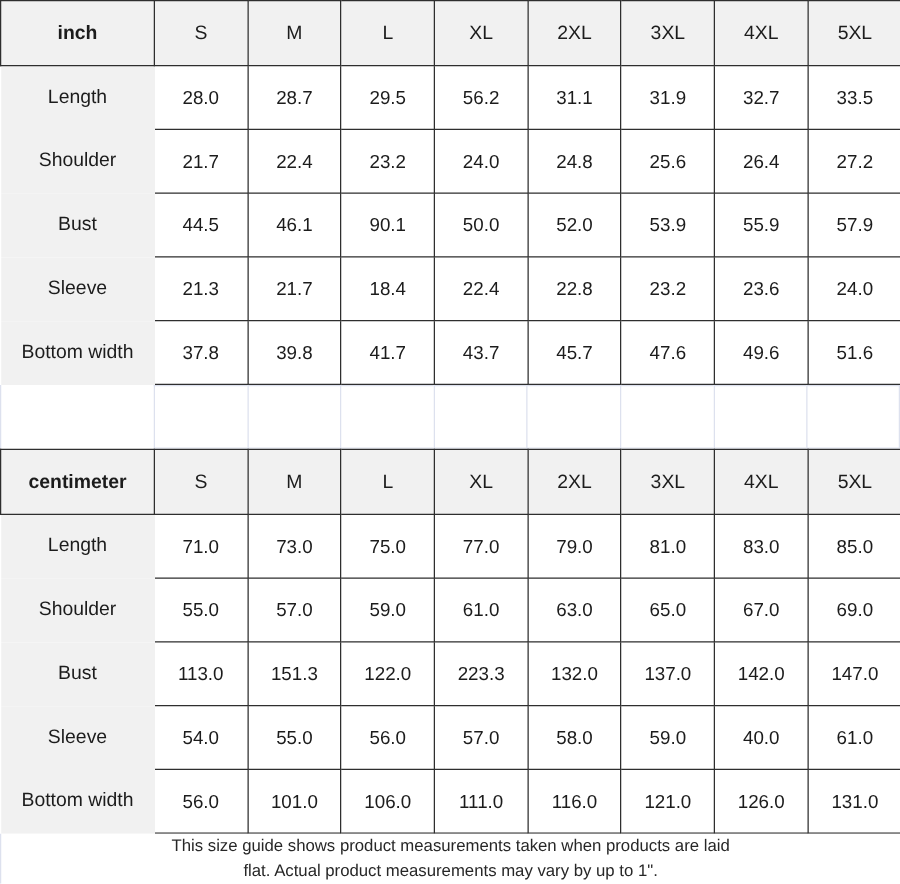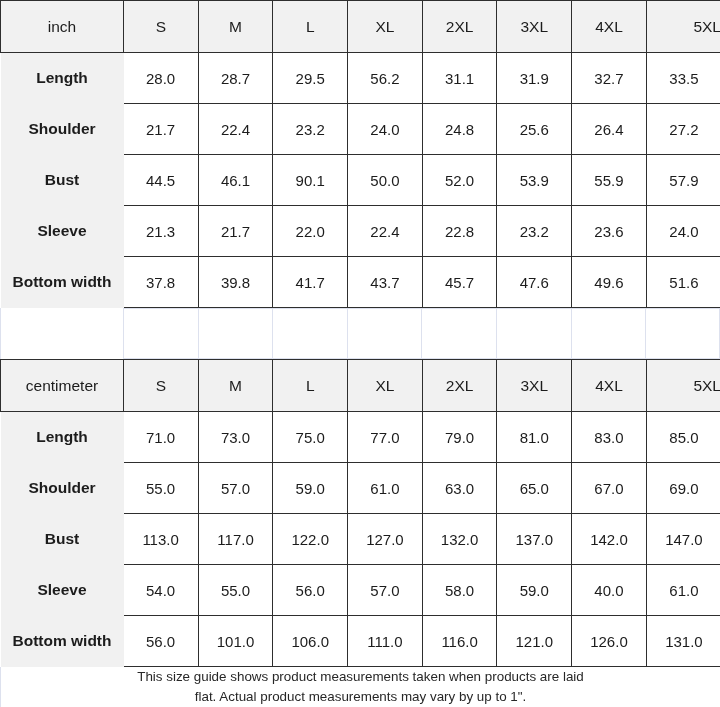--- a/index.html
+++ b/index.html
@@ -45,31 +45,31 @@
     color: #1c1c1c;
     text-align: center;
     vertical-align: middle;
     border-right: 1.6px solid #2e2e2e;
     border-bottom: 1.6px solid #2e2e2e;
     border-top: 1.6px solid #2e2e2e;
     padding: 0;
   }
   tr.head-row > th:first-child {
     border-left: 1.6px solid #2e2e2e;
+    font-weight: bold;
   }
   tr.head-row > th:last-child {
     border-right: none;
-    text-align: right;
   }
 
   
   tr.data-row > th.row-label {
     height: 50px;
     background: #f1f1f1;
-    font-weight: bold;
+    font-weight: normal;
     font-size: 15.5px;
     color: #1c1c1c;
     text-align: center;
     vertical-align: middle;
     border: none;
     padding: 0;
     margin-left: 38px;
   }
   tr.data-row > td.val {
     height: 50px;
@@ -200,21 +200,21 @@
         <td class="val">50.0</td>
         <td class="val">52.0</td>
         <td class="val">53.9</td>
         <td class="val">55.9</td>
         <td class="val">57.9</td>
       </tr>
       <tr class="data-row">
         <th class="row-label">Sleeve</th>
         <td class="val">21.3</td>
         <td class="val">21.7</td>
-        <td class="val">22.0</td>
+        <td class="val">18.4</td>
         <td class="val">22.4</td>
         <td class="val">22.8</td>
         <td class="val">23.2</td>
         <td class="val">23.6</td>
         <td class="val">24.0</td>
       </tr>
       <tr class="data-row">
         <th class="row-label">Bottom width</th>
         <td class="val">37.8</td>
         <td class="val">39.8</td>
@@ -284,23 +284,23 @@
         <td class="val">59.0</td>
         <td class="val">61.0</td>
         <td class="val">63.0</td>
         <td class="val">65.0</td>
         <td class="val">67.0</td>
         <td class="val">69.0</td>
       </tr>
       <tr class="data-row">
         <th class="row-label">Bust</th>
         <td class="val">113.0</td>
-        <td class="val">117.0</td>
+        <td class="val">151.3</td>
         <td class="val">122.0</td>
-        <td class="val">127.0</td>
+        <td class="val">223.3</td>
         <td class="val">132.0</td>
         <td class="val">137.0</td>
         <td class="val">142.0</td>
         <td class="val">147.0</td>
       </tr>
       <tr class="data-row">
         <th class="row-label">Sleeve</th>
         <td class="val">54.0</td>
         <td class="val">55.0</td>
         <td class="val">56.0</td>

